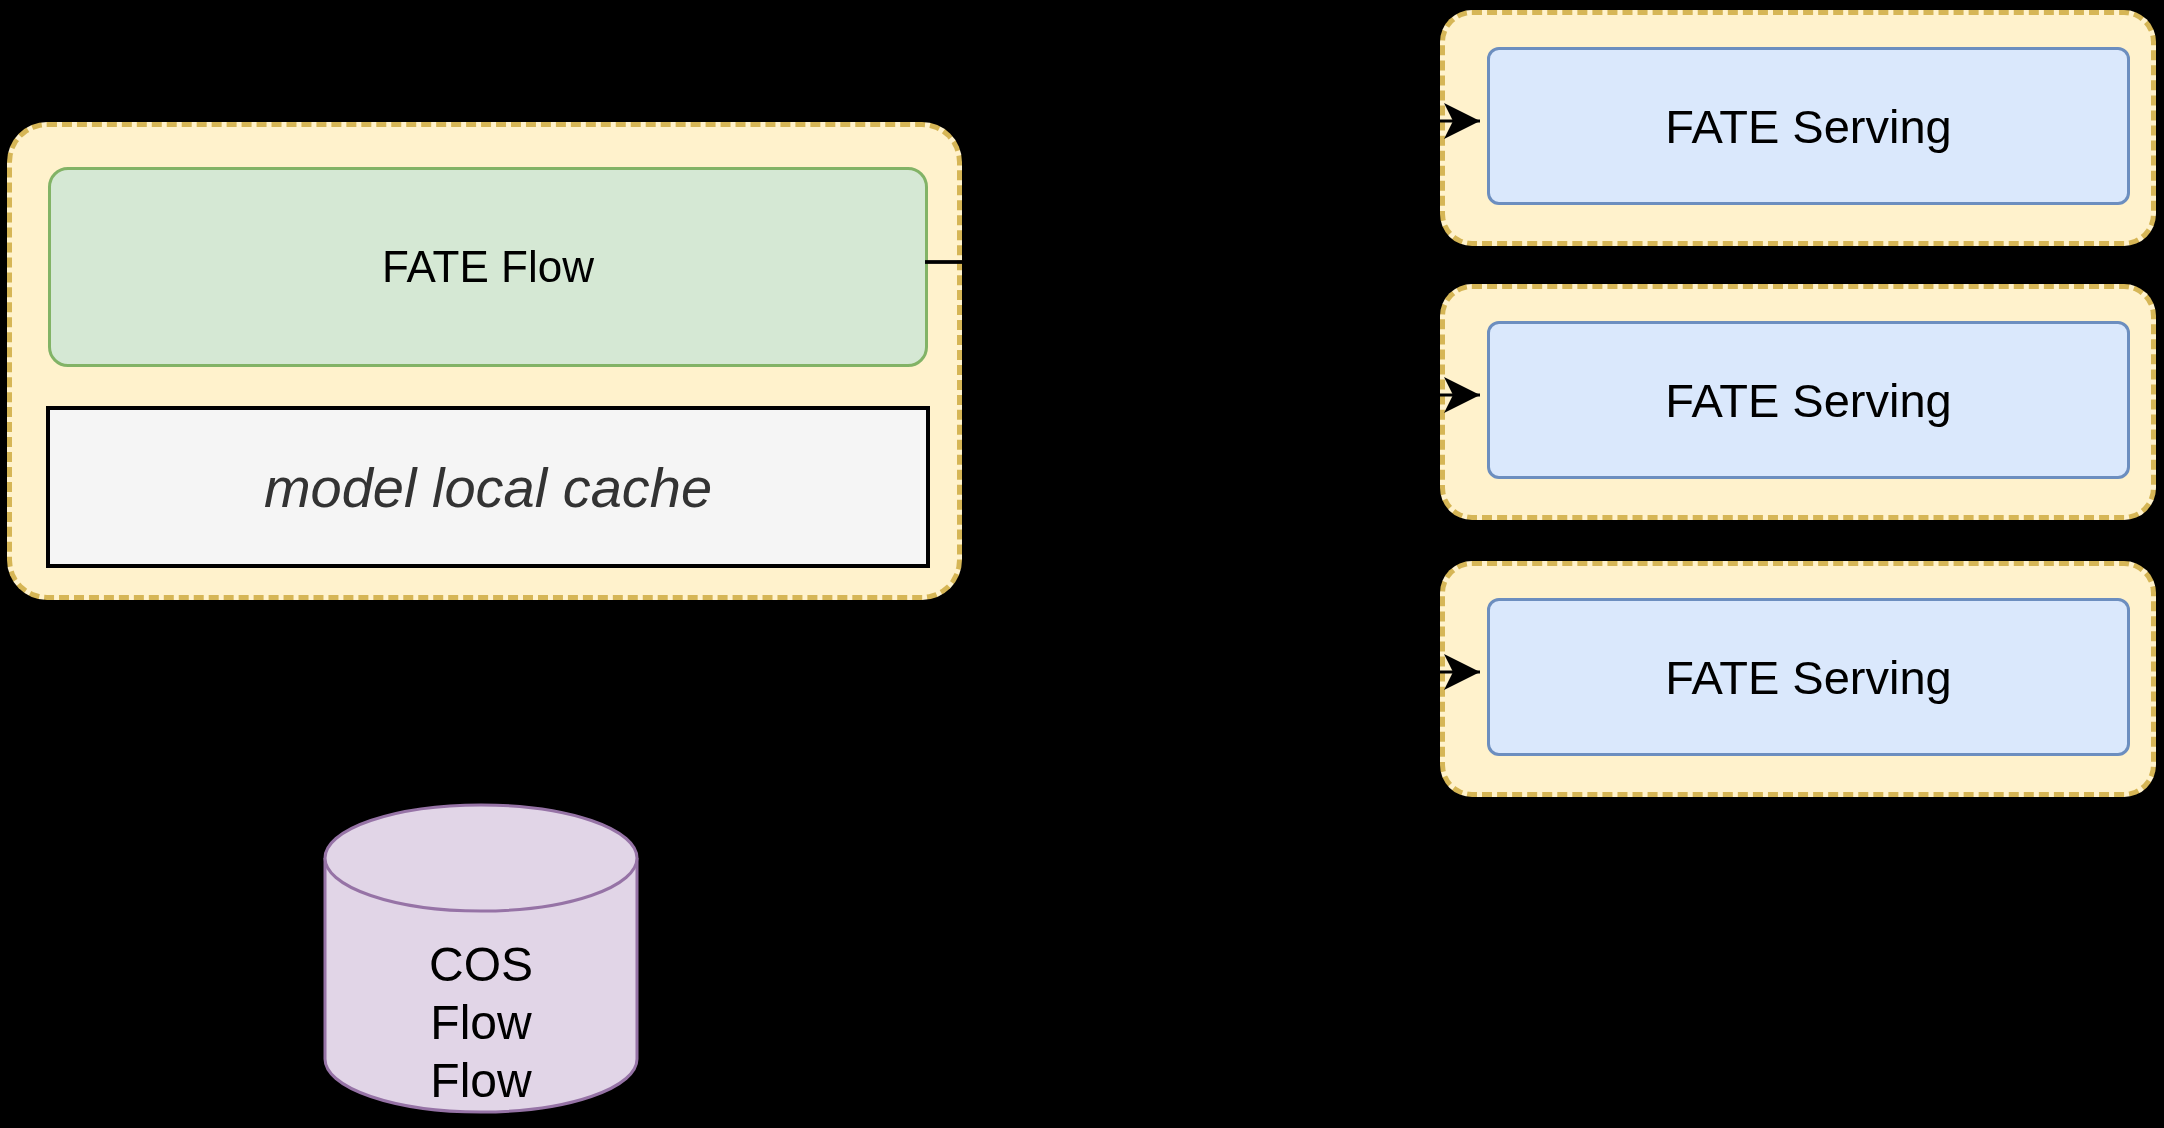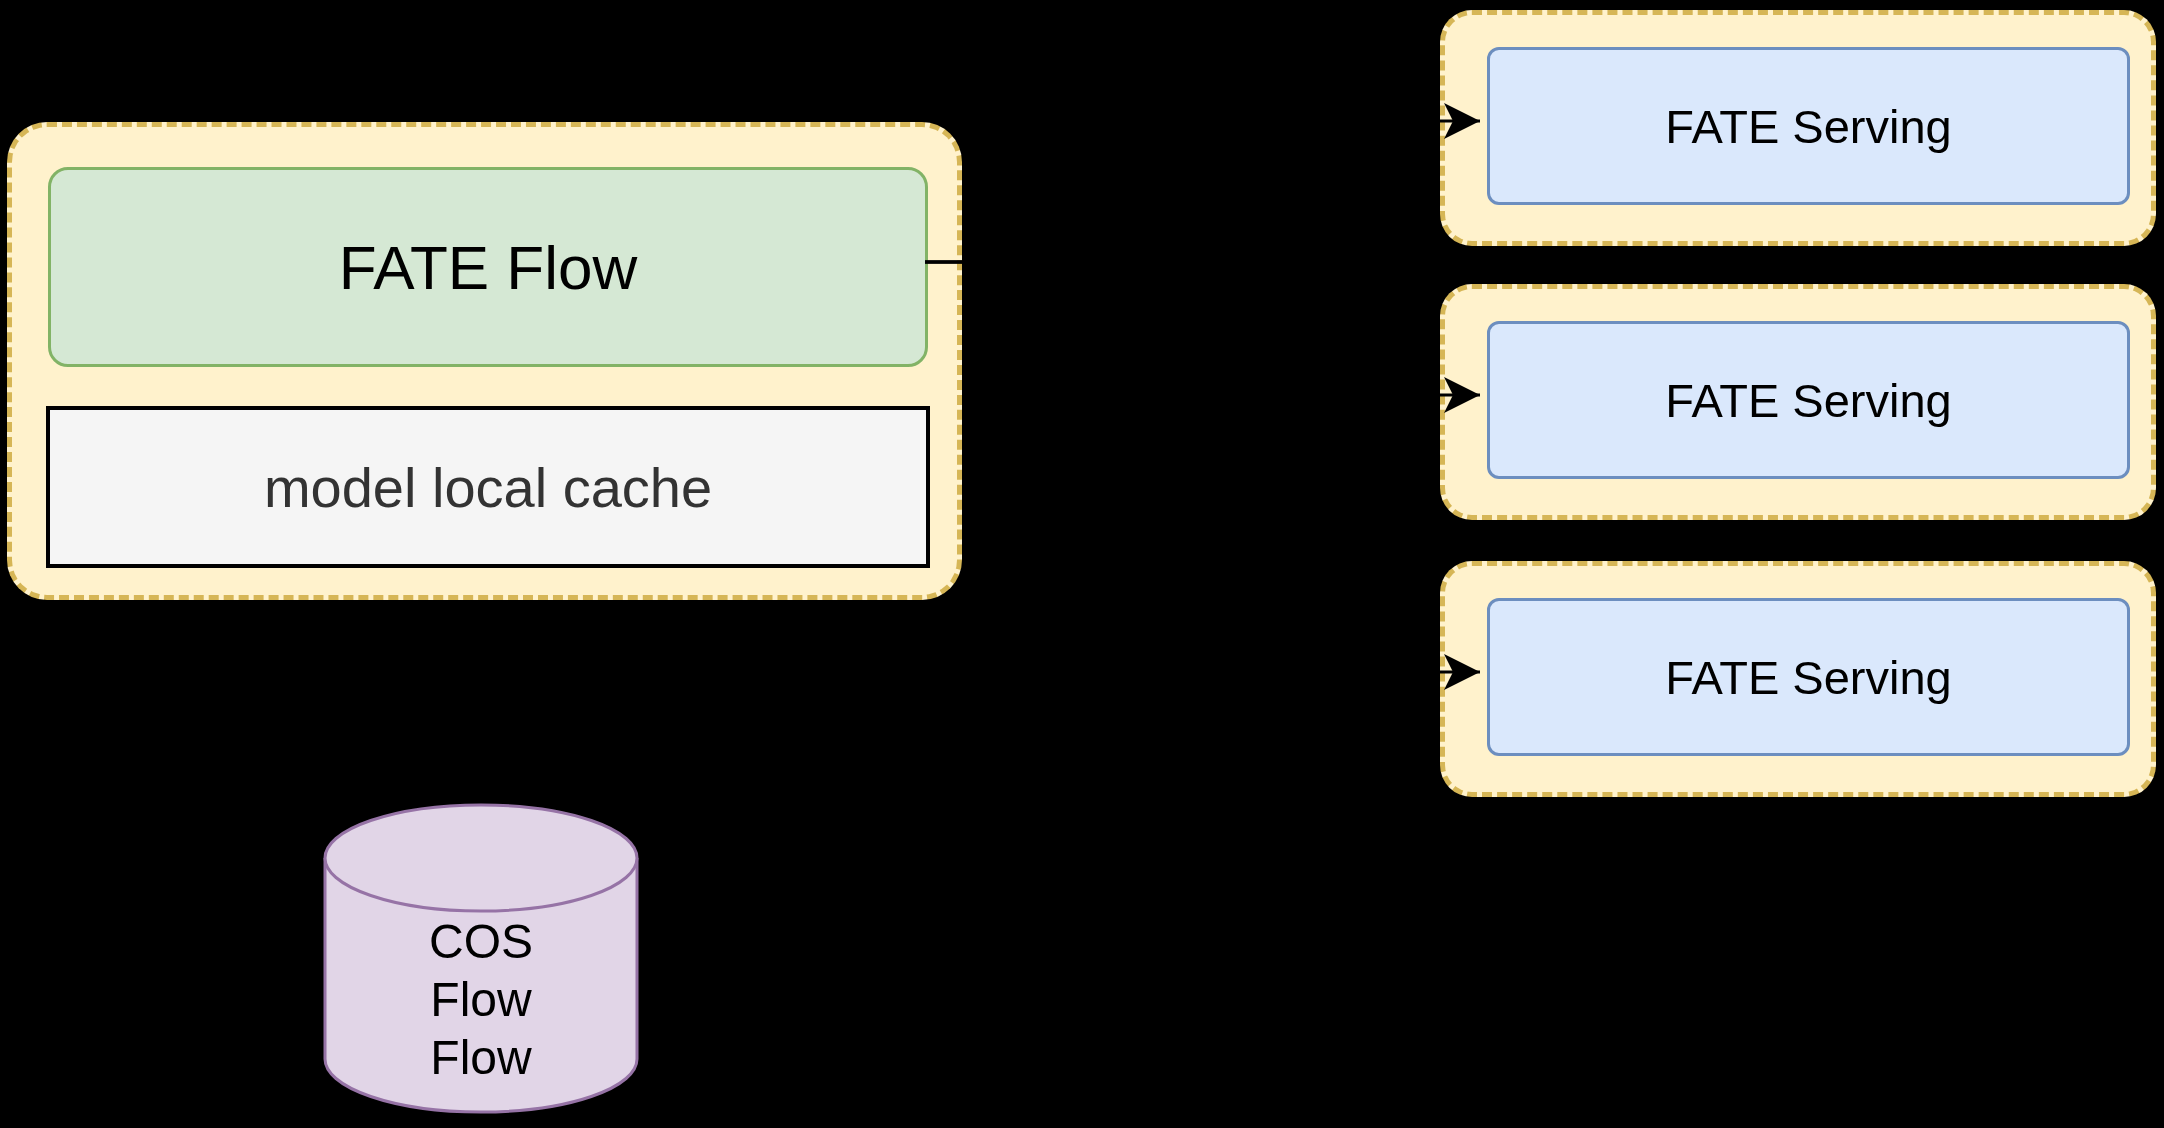--- a/index.html
+++ b/index.html
@@ -54,50 +54,51 @@
     justify-content: center;
     text-align: center;
     color: #000000;
   }
   .node-flow {
     left: 36px; top: 40px;
     width: 880px; height: 200px;
     background: var(--c-flow_fill, #D5E8D4);
     border: 3px solid var(--c-flow_border, #82B366);
     border-radius: 20px;
-    font-size: 62px;
+    font-size: 44px;
   }
   .node-cache {
     left: 34px; top: 279px;
     width: 884px; height: 162px;
     background: var(--c-cache_fill, #F5F5F5);
     border: 4px solid var(--c-cache_border, #000000);
     color: #333333;
     font-size: 56px;
+    font-style: italic;
   }
   .node-serving {
     left: 42px; top: 32px;
     width: 643px; height: 158px;
     background: var(--c-serving_fill, #DAE8FC);
     border: 3px solid var(--c-serving_border, #6C8EBF);
     border-radius: 12px;
     font-size: 47px;
   }
 
   .cylinder {
     position: absolute;
     left: 322px; top: 802px;
     width: 318px; height: 313px;
   }
   .cylinder svg { position: absolute; left: 0; top: 0; }
   .cyl-shape-fill { fill: var(--c-storage_fill, #E1D5E7); }
   .cyl-shape-stroke { stroke: var(--c-storage_border, #9673A6); stroke-width: 3; }
   .cyl-text {
     position: absolute;
-    left: 0; right: 0; top: 111px;
+    left: 0; right: 0; top: 134px;
     text-align: center;
     font-size: 48px;
     line-height: 58px;
     color: #000000;
   }
 
   .connectors {
     position: absolute;
     left: 0; top: 0;
     width: 2164px; height: 1128px;

